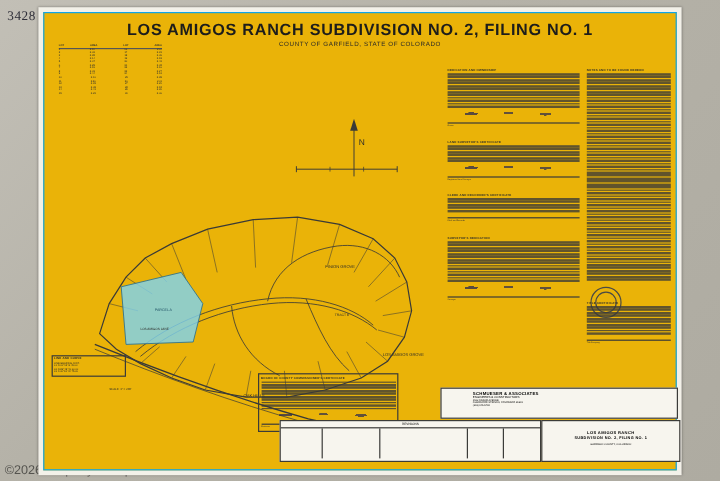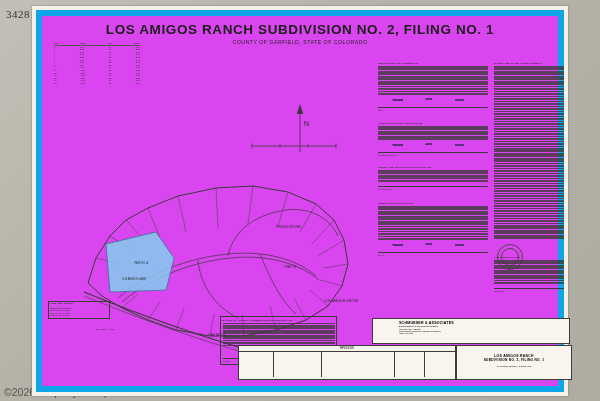--- a/index.html
+++ b/index.html
@@ -13,22 +13,22 @@
     background:linear-gradient(135deg,#c2bfb6 0%,#b5b2a8 40%,#aeaba1 100%);
   }
   
   #sheet{
     position:absolute;left:32px;top:6px;width:536px;height:390px;
     background:#f3f1e9;
     box-shadow:0 0 2px rgba(0,0,0,.35);
   }
   #sheet-inner{
     position:absolute;left:4px;top:4px;right:4px;bottom:4px;
-    border:6px solid #0ea5e9;
-    background:#d946ef;
+    border:1px solid #0ea5e9;
+    background:#eab308;
   }
   .tiny{font-size:2.2px;line-height:2.6px;color:#2e2e2c;}
   .nano{font-size:1.7px;line-height:2px;color:#333;}
   
   #title{
     position:absolute;left:0;right:0;top:6px;text-align:center;
   }
   #main-title{
     font-size:13.5px;letter-spacing:.6px;color:#1d1d1b;font-weight:bold;
     font-family:"Liberation Sans", sans-serif;

